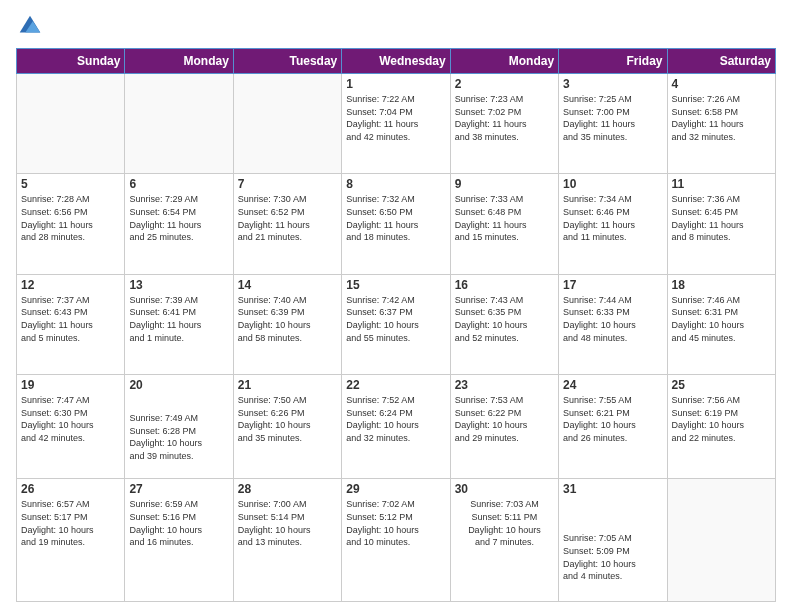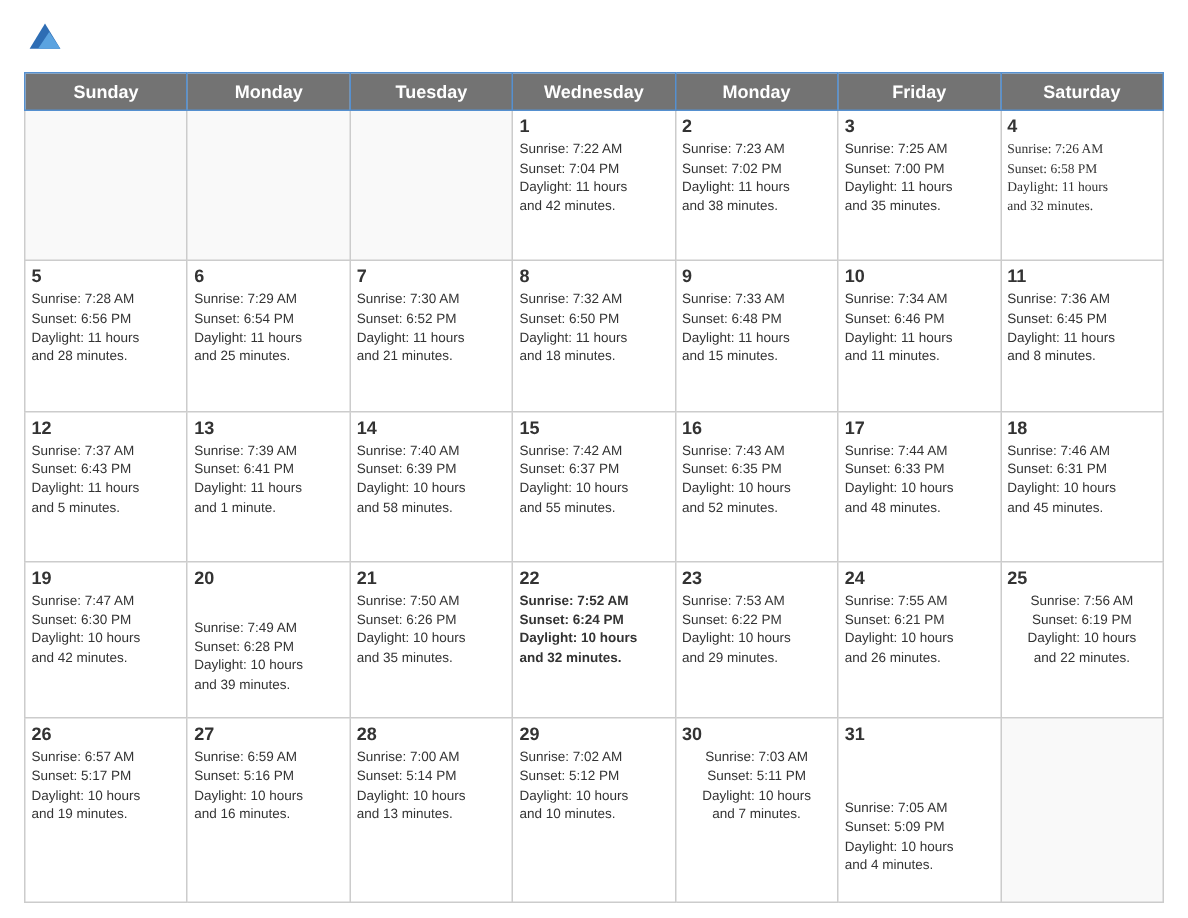--- a/index.html
+++ b/index.html
@@ -61,26 +61,26 @@
       color: #555;
     }
     .calendar {
       flex: 1;
       border: 1px solid #ccc;
       border-collapse: collapse;
       width: 100%;
       table-layout: fixed;
     }
     .calendar th {
-      background: #737373;
+      background: #701a75;
       color: #fff;
       font-size: 12px;
       font-weight: bold;
       padding: 5px 4px;
-      text-align: center;
+      text-align: right;
       border: 1px solid #5590d0;
     }
     .calendar td {
       vertical-align: top;
       border: 1px solid #ccc;
       padding: 3px 4px;
       font-size: 9.5px;
       color: #333;
       height: 88px;
       width: calc(100% / 7);
@@ -157,21 +157,21 @@
           </td>
           <td>
             <div class="day-num">3</div>
             <div class="day-info" style="white-space: pre-line;">Sunrise: 7:25 AM
 Sunset: 7:00 PM
 Daylight: 11 hours
 and 35 minutes.</div>
           </td>
           <td>
             <div class="day-num">4</div>
-            <div class="day-info" style="white-space: pre-line; font-family: Liberation Serif, serif;">Sunrise: 7:26 AM
+            <div class="day-info" style="white-space: pre-line;">Sunrise: 7:26 AM
 Sunset: 6:58 PM
 Daylight: 11 hours
 and 32 minutes.</div>
           </td>
         </tr>
         <tr class="week-row">
           <td>
             <div class="day-num">5</div>
             <div class="day-info" style="white-space: pre-line;">Sunrise: 7:28 AM
 Sunset: 6:56 PM
@@ -289,42 +289,42 @@
           </td>
           <td>
             <div class="day-num">21</div>
             <div class="day-info" style="white-space: pre-line;">Sunrise: 7:50 AM
 Sunset: 6:26 PM
 Daylight: 10 hours
 and 35 minutes.</div>
           </td>
           <td>
             <div class="day-num">22</div>
-            <div class="day-info" style="white-space: pre-line; font-weight: bold;">Sunrise: 7:52 AM
+            <div class="day-info" style="white-space: pre-line;">Sunrise: 7:52 AM
 Sunset: 6:24 PM
 Daylight: 10 hours
 and 32 minutes.</div>
           </td>
           <td>
             <div class="day-num">23</div>
             <div class="day-info" style="white-space: pre-line;">Sunrise: 7:53 AM
 Sunset: 6:22 PM
 Daylight: 10 hours
 and 29 minutes.</div>
           </td>
           <td>
             <div class="day-num">24</div>
             <div class="day-info" style="white-space: pre-line;">Sunrise: 7:55 AM
 Sunset: 6:21 PM
 Daylight: 10 hours
 and 26 minutes.</div>
           </td>
           <td>
             <div class="day-num">25</div>
-            <div class="day-info" style="white-space: pre-line; text-align: center;">Sunrise: 7:56 AM
+            <div class="day-info" style="white-space: pre-line;">Sunrise: 7:56 AM
 Sunset: 6:19 PM
 Daylight: 10 hours
 and 22 minutes.</div>
           </td>
         </tr>
         <tr class="week-row">
           <td>
             <div class="day-num">26</div>
             <div class="day-info" style="white-space: pre-line;">Sunrise: 6:57 AM
 Sunset: 5:17 PM

